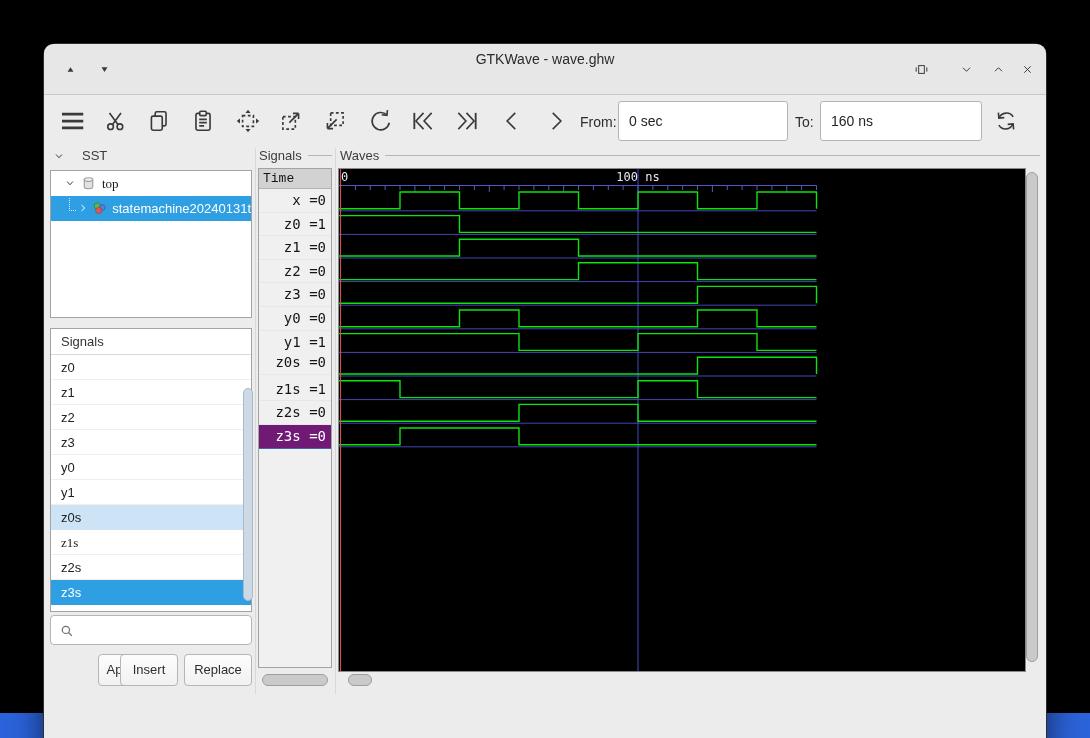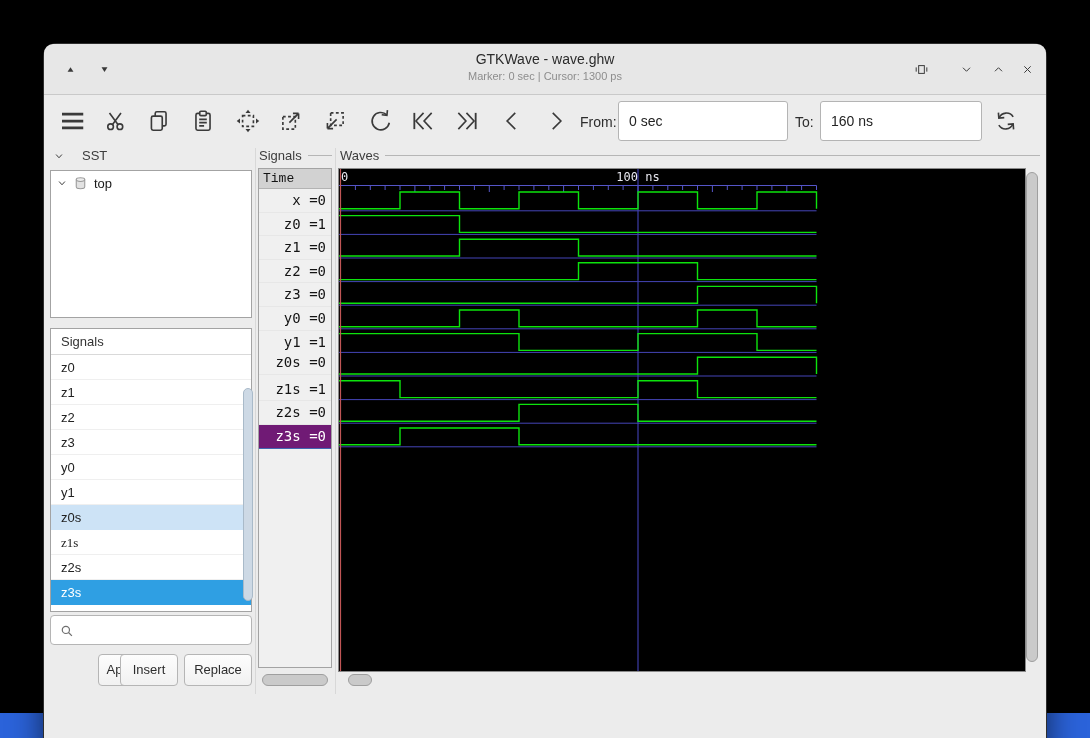--- a/index.html
+++ b/index.html
@@ -81,21 +81,20 @@
           </span>
         </div>
       <div class="hbtn" style="left:48px;">
           <span>
             <svg class="tb-icon" width="15" height="15" viewBox="0 0 24 24" fill="none" stroke="#3a3a3a" stroke-width="1.5">
               <path d="M12 15.8L7.3 8.5h9.4z" fill="#3a3a3a" stroke="none"></path>
             </svg>
           </span>
         </div>
       <div class="wtitle">GTKWave - wave.ghw</div>
-      <div class="wstatus">Marker: 0 sec  |  Cursor: 1300 ps</div>
       <div class="hbtn" style="left:865px;">
           <span>
             <svg class="tb-icon" width="17" height="17" viewBox="0 0 24 24" fill="none" stroke="#3a3a3a" stroke-width="1.5">
               <rect x="8" y="6.5" width="8" height="11" stroke-width="1.4"></rect>
               <path d="M4.5 9v6M19.5 9v6" stroke-width="1.4"></path>
             </svg>
           </span>
         </div>
       <div class="hbtn" style="left:910px;">
           <span>
@@ -242,33 +241,49 @@
 
     <div class="sstlabel">
       <span id="sst-chev">
           <svg class="tb-icon" width="14" height="14" viewBox="0 0 24 24" fill="none" stroke="#3a3a3a" stroke-width="1.5">
             <path d="M7 9.5l5 5.5 5-5.5" stroke-width="1.7"></path>
           </svg>
         </span>
       <span>SST</span>
     </div>
     <div class="treepanel">
-        <div class="tree-row" style="padding-left: 4px;">
+        <div class="tree-row" style="padding-left: 12px; font-family: Liberation Serif, serif;">
           <span class="exp">
             <svg class="tb-icon" width="14" height="14" viewBox="0 0 24 24" fill="none" stroke="#3a3a3a" stroke-width="1.5">
               <path d="M7 9.5l5 5.5 5-5.5" stroke-width="1.7"></path>
             </svg>
           </span>
           <span class="ticon">
             <svg class="tb-icon" width="17" height="17" viewBox="0 0 24 24" fill="none" stroke="#3a3a3a" stroke-width="1.5">
               <path d="M6 6.5v10.2c0 1.6 2.7 2.8 6 2.8s6-1.2 6-2.8V6.5" fill="#e2e2e2" stroke="#9a9a9a"></path>
               <ellipse cx="12" cy="6.5" rx="6" ry="2.7" fill="#ececec" stroke="#9a9a9a"></ellipse>
             </svg>
           </span>
           <span>top</span>
+        </div>
+        <div class="tree-row sel" style="padding-left: 14px;">
+          <span class="tguide"></span>
+          <span class="exp">
+            <svg class="tb-icon" width="14" height="14" viewBox="0 0 24 24" fill="none" stroke="#3a3a3a" stroke-width="1.5">
+              <path d="M9.5 7l5.5 5-5.5 5" stroke="#fff" stroke-width="1.7"></path>
+            </svg>
+          </span>
+          <span class="ticon">
+            <svg class="tb-icon" width="17" height="17" viewBox="0 0 24 24" fill="none" stroke="#3a3a3a" stroke-width="1.5">
+              <circle cx="9" cy="8.6" r="4.6" fill="#58b858" stroke="#2d7d2d" stroke-width="1"></circle>
+              <circle cx="15.8" cy="10.6" r="4.1" fill="#5b79d6" stroke="#3a55a8" stroke-width="1"></circle>
+              <circle cx="10.8" cy="14.8" r="4.3" fill="#d65b5b" stroke="#a83a3a" stroke-width="1"></circle>
+            </svg>
+          </span>
+          <span>statemachine20240131t</span>
         </div>
       </div>
 
     <div class="siglist">
       <div class="lheader">Signals</div>
       <div id="list-rows">
           <div class="litem" style="top: 26px;">z0</div>
           <div class="litem" style="top: 51px;">z1</div>
           <div class="litem" style="top: 76px;">z2</div>
           <div class="litem" style="top: 101px;">z3</div>

